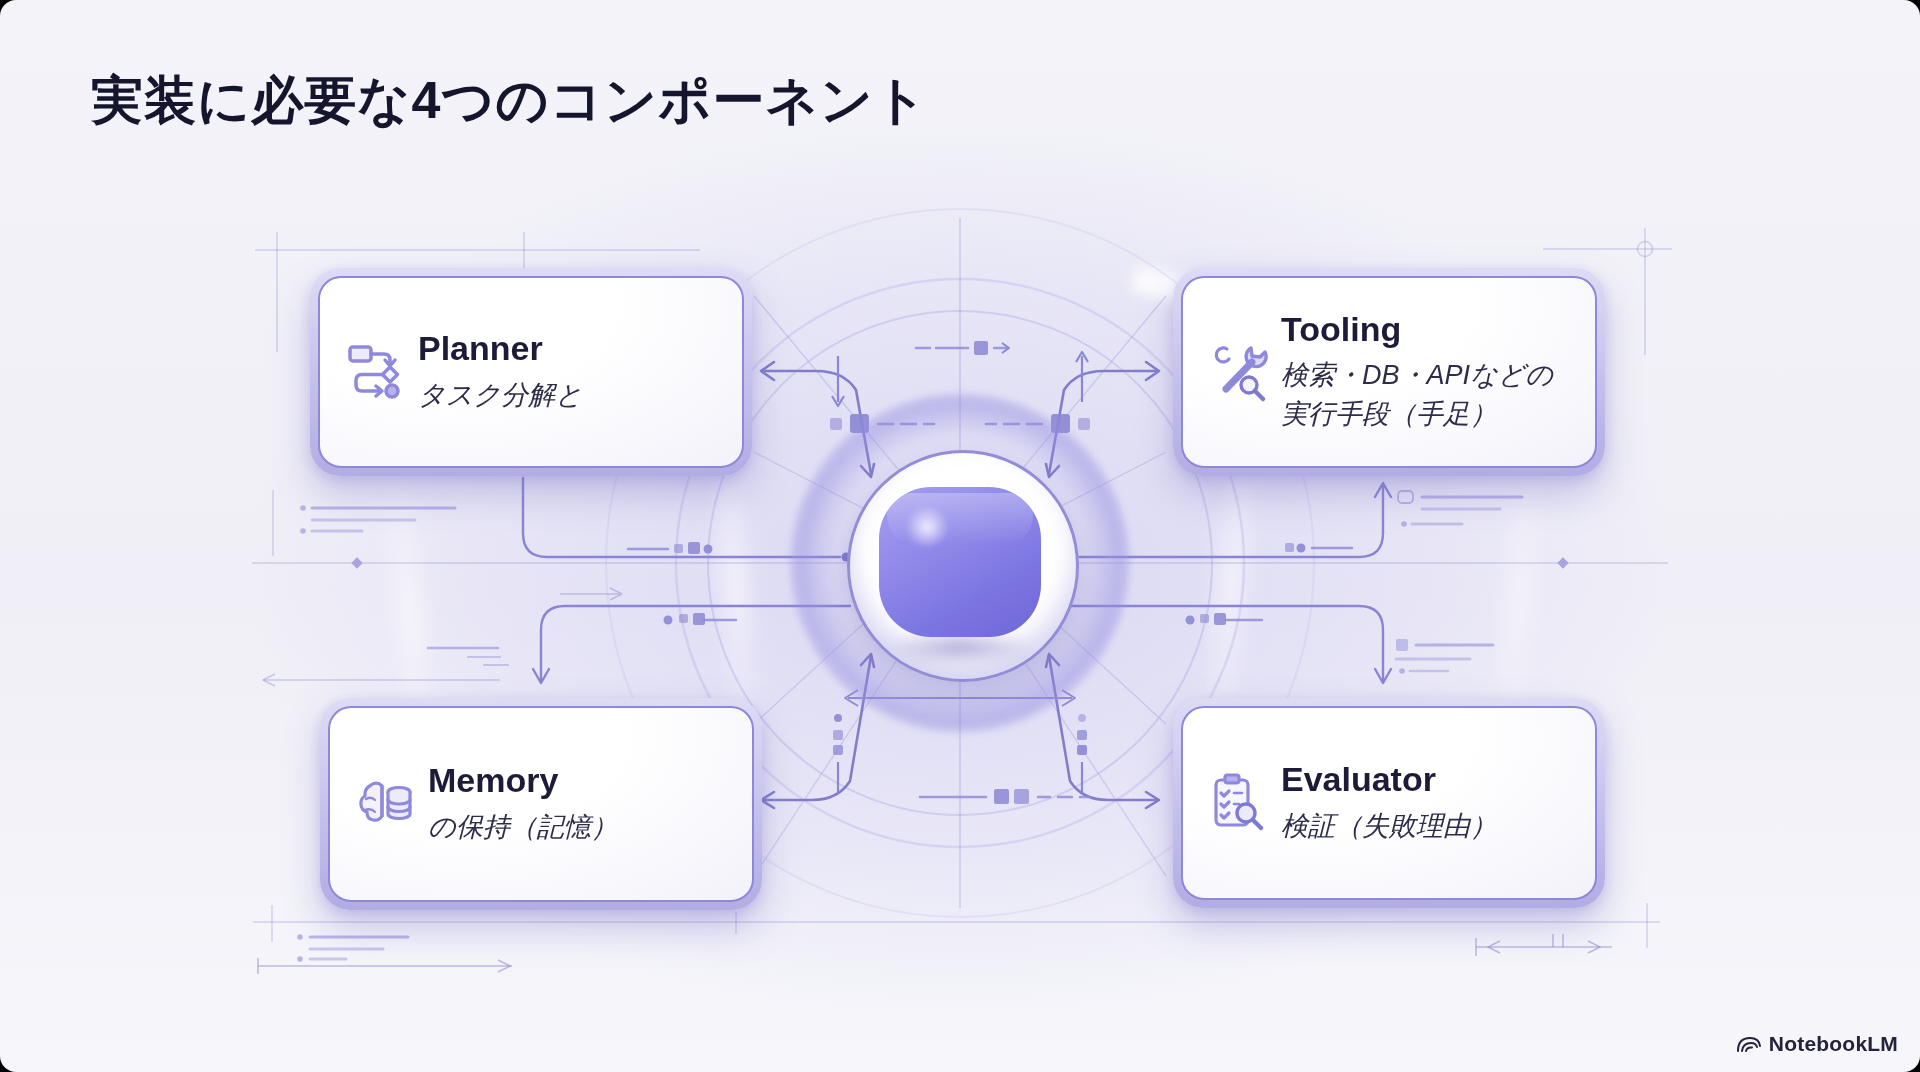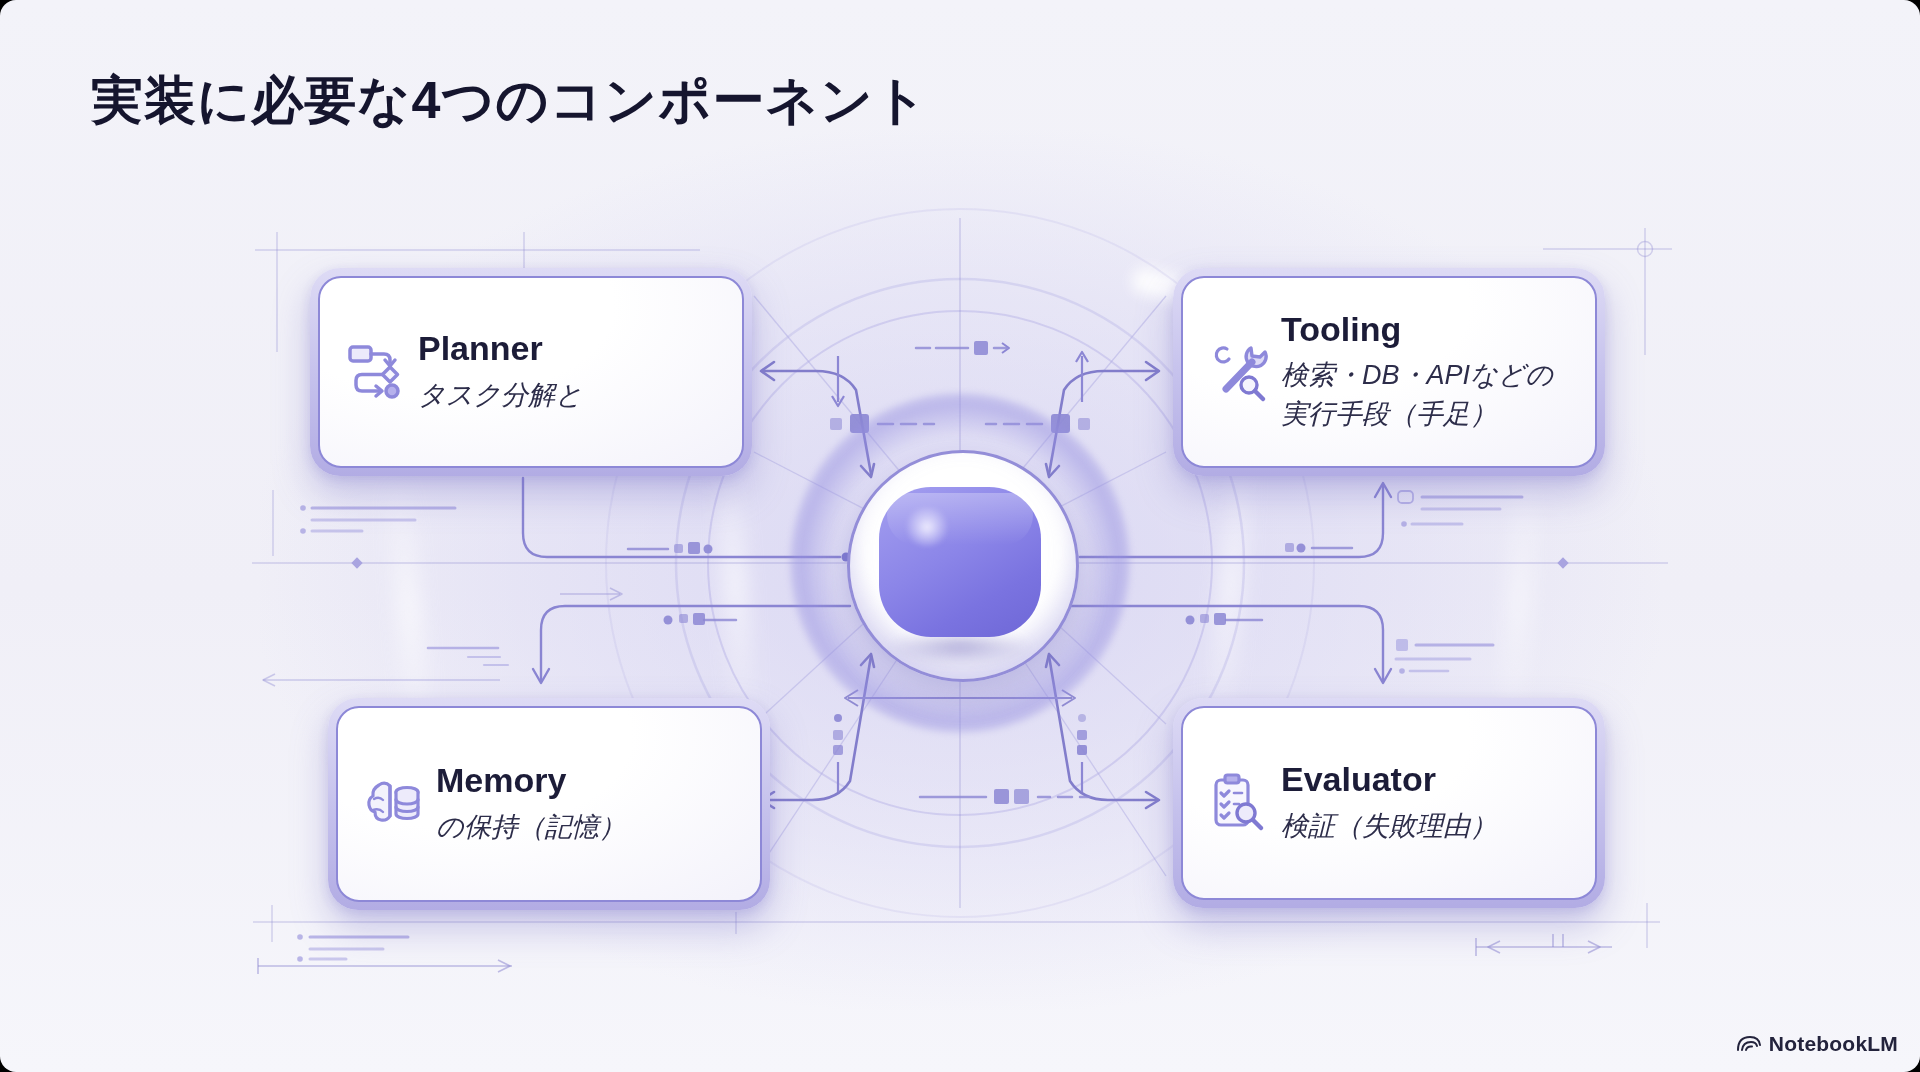--- a/index.html
+++ b/index.html
@@ -62,21 +62,21 @@
     background:radial-gradient(ellipse at 30% 15%,#ffffff 40%,#f4f3fb 95%);
     border:2.5px solid #8d88d7;
     display:flex;align-items:center;gap:8px;padding:0 18px 0 26px;box-sizing:border-box;
   }
   .card-icon{flex:0 0 64px;width:64px;height:64px;}
   .card-text{display:flex;flex-direction:column;}
   .card-title{font-size:34px;font-weight:700;color:#1c1c38;margin:0 0 8px 0;line-height:1.1;}
   .card-desc{font-size:27px;color:#2d2d4a;line-height:1.42;white-space:nowrap;font-style:italic;}
   
   .brand{
-    position:absolute;right:22px;bottom:16px;display:flex;align-items:center;gap:7px;
+    position:absolute;right:22px;bottom:16px;display:flex;align-items:flex-end;gap:7px;
   }
   .brand-text{font-size:21px;font-weight:700;color:#23233c;letter-spacing:.2px;}
 </style>
 </head>
 <body>
 
 <div class="stage">
 
   <div class="center-tint"></div>
   <div class="streak" style="left:396px;top:470px;height:280px;transform:rotate(-5deg);"></div>
@@ -290,21 +290,21 @@
         <line x1="46" y1="51" x2="54" y2="59" stroke-width="4.5" stroke="#7f79d2"></line>
       </svg>
       <div class="card-text">
         <div class="card-title">Tooling</div>
         <div class="card-desc">検索・DB・APIなどの</div>
         <div class="card-desc">実行手段（手足）</div>
       </div>
     </div>
   </div>
 
-  <div class="card" style="left:328px;top:698px;width:442px;height:212px;">
+  <div class="card" style="left:320px;top:698px;width:442px;height:212px;">
     <div class="card-inner">
       <svg class="card-icon" viewBox="0 0 64 64" fill="none" stroke="#8e89db" stroke-width="3.2" stroke-linecap="round" stroke-linejoin="round">
         <path d="M26,14 q-5,-5 -11,-1 q-7,4 -6,11 q-5,3 -4,9 q1,6 6,7 q0,7 6,8 q6,1 9,-4 z" fill="#f3f2fc"></path>
         <path d="M10,27 q5,-3 9,1" stroke-width="2.4"></path>
         <path d="M9,38 q6,-2 10,2" stroke-width="2.4"></path>
         <line x1="26" y1="14" x2="26" y2="44"></line>
         <path d="M32,20 a11,4.5 0 1 0 22,0 a11,4.5 0 1 0 -22,0" fill="#edebfb"></path>
         <path d="M32,20 V42 a11,4.5 0 0 0 22,0 V20" fill="#edebfb"></path>
         <path d="M32,27.5 a11,4.5 0 0 0 22,0"></path>
         <path d="M32,35 a11,4.5 0 0 0 22,0"></path>

